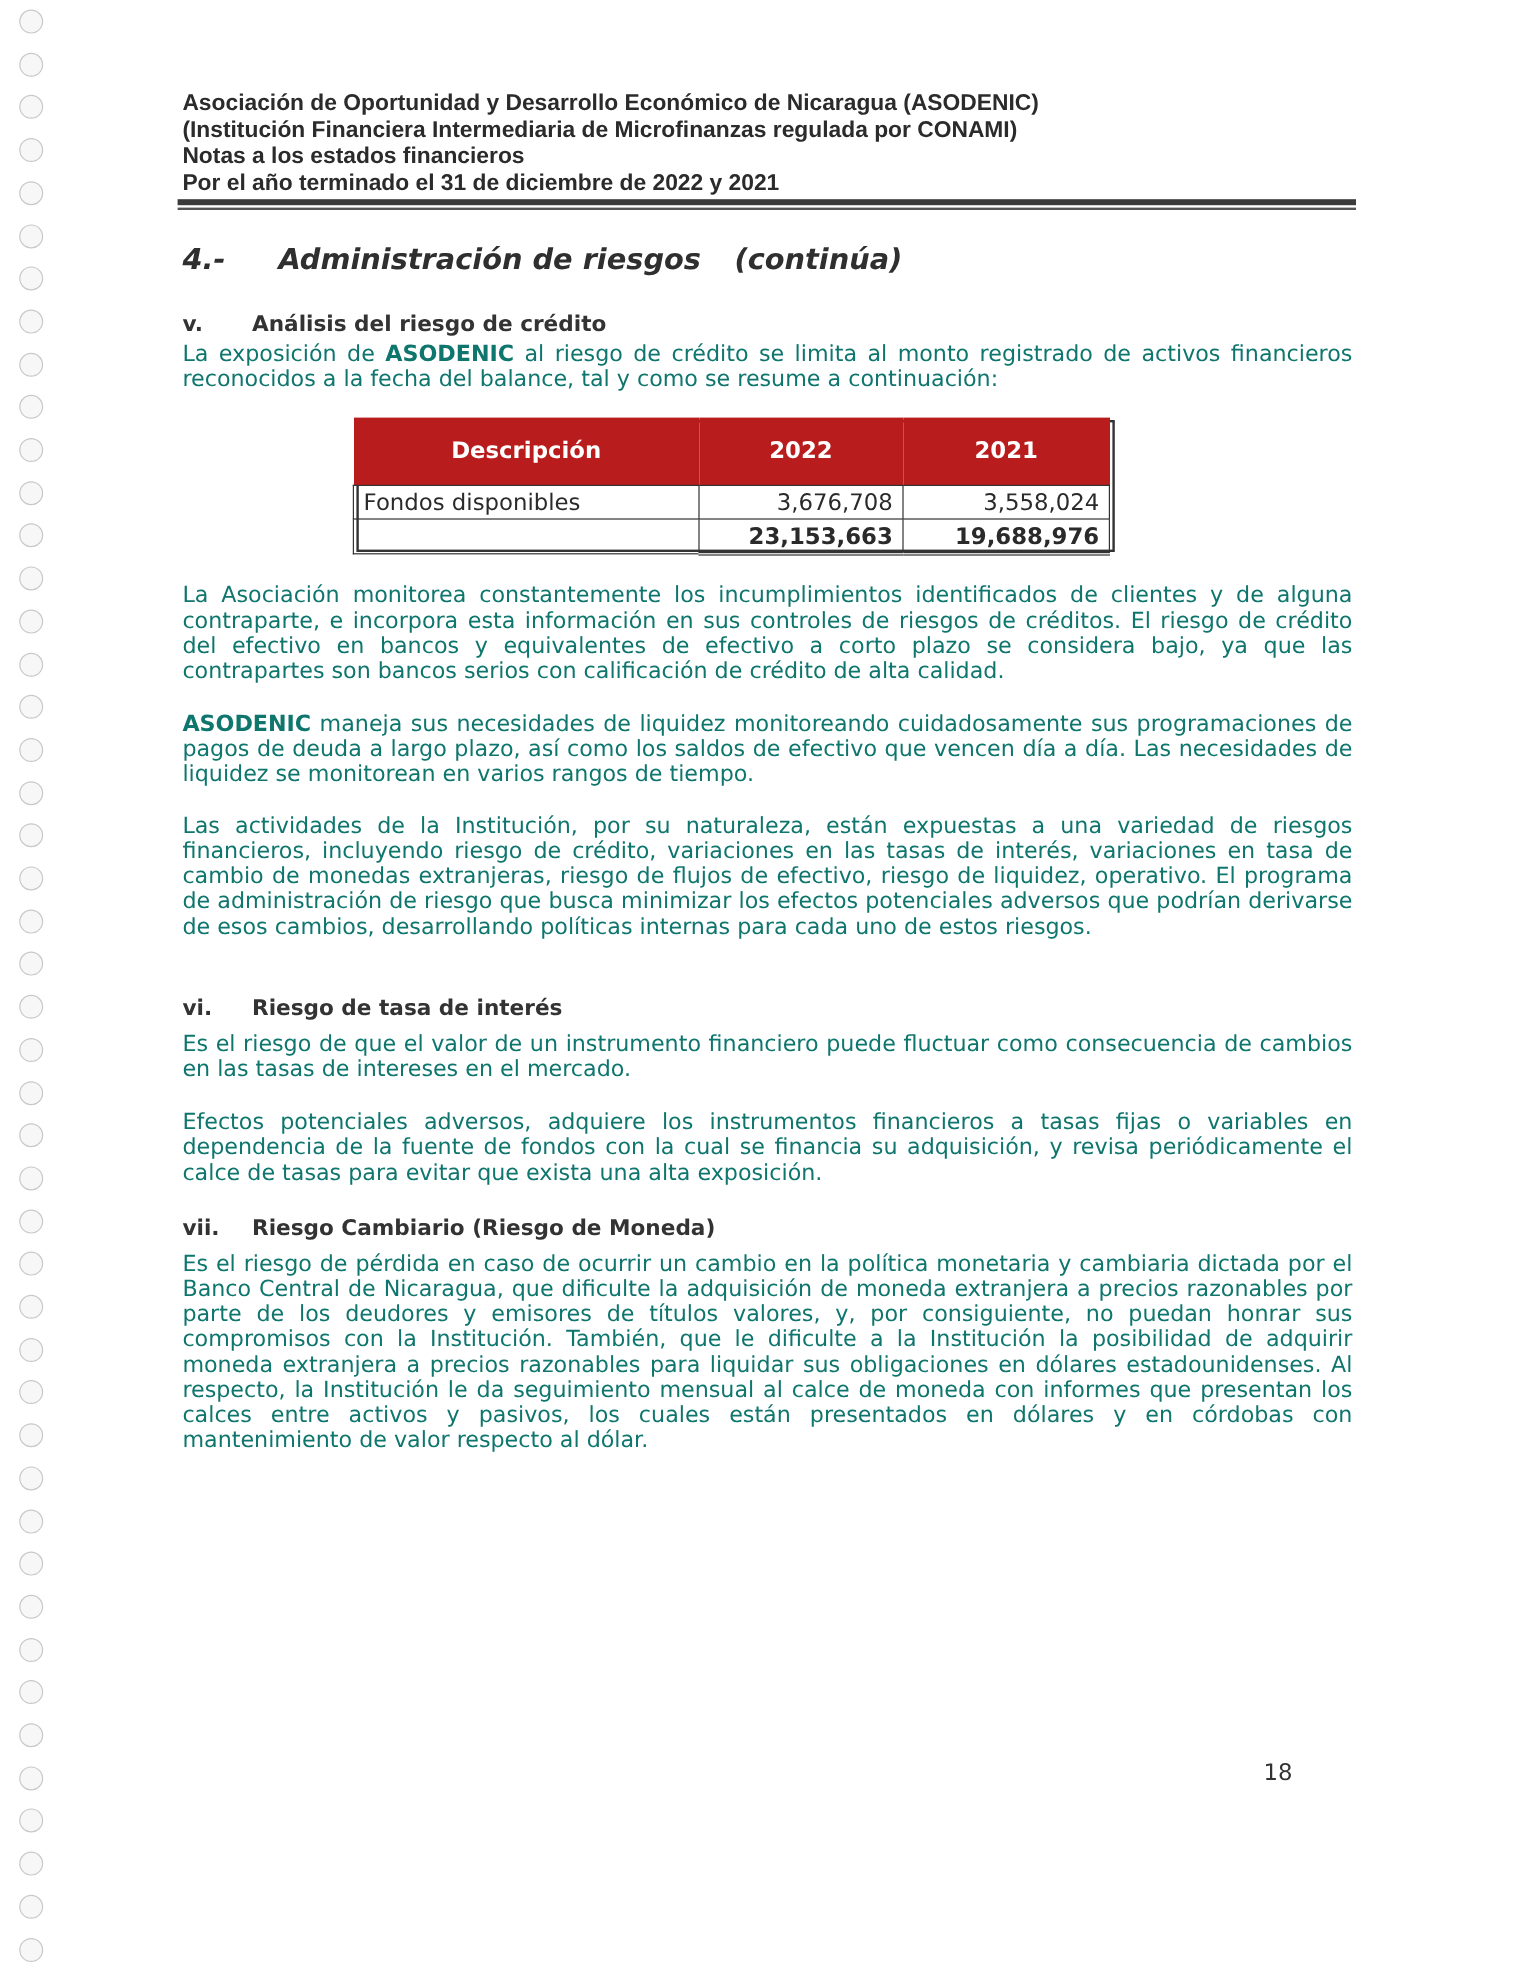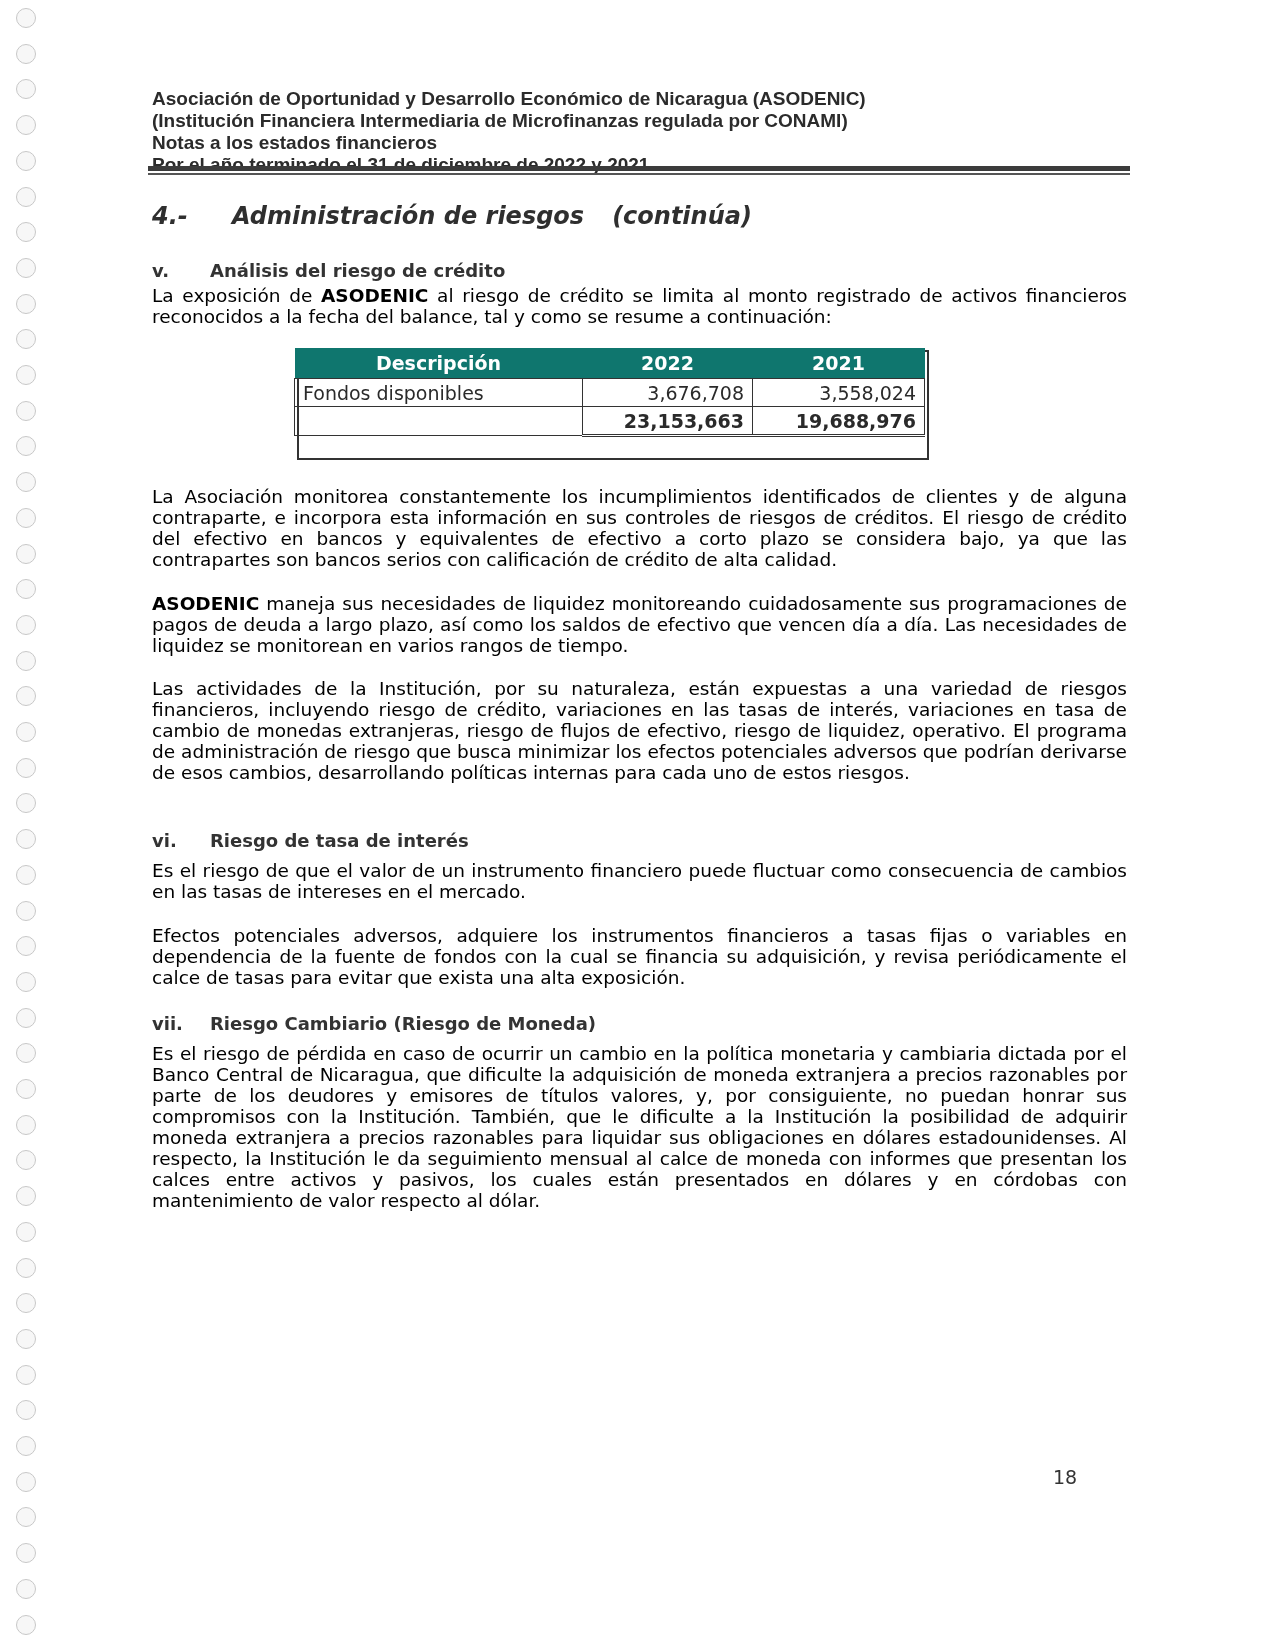--- a/index.html
+++ b/index.html
@@ -1,30 +1,30 @@
 <!DOCTYPE html>
 <html><head>
 <meta charset="utf-8">
 <style>
   html,body{margin:0;padding:0;background:#fff;}
   body{width:1275px;height:1650px;position:relative;overflow:hidden;font-family:"DejaVu Sans","Liberation Sans",sans-serif;color:#2a2a2a;}
   .holes{position:absolute;left:12px;top:0;width:30px;height:1650px;}
   .hole{position:absolute;left:4px;width:20px;height:20px;border-radius:50%;border:1.5px solid #c8c8c8;background:#f7f7f7;box-sizing:border-box;}
   .page{position:absolute;left:152px;top:0;width:980px;}
-  .hdr{position:absolute;top:76px;left:0;font-family:"Liberation Sans",sans-serif;font-weight:bold;font-size:19px;line-height:22px;color:#2b2b2b;margin-top:12px;}
+  .hdr{position:absolute;top:76px;left:0;font-family:"Liberation Sans",sans-serif;font-weight:bold;font-size:19px;line-height:22px;color:#2b2b2b;}
   .rule1{position:absolute;top:166px;left:-4px;width:982px;height:5px;background:#3b3b3b;}
   .rule2{position:absolute;top:173px;left:-4px;width:982px;height:2px;background:#555;}
   .sec-title{position:absolute;top:202px;left:0;font-weight:bold;font-style:italic;font-size:24px;color:#2f2f2f;}
   .sec-title .num{display:inline-block;width:80px;}
   .sec-title .cont{margin-left:28px;}
   .sub{position:absolute;left:0;font-weight:bold;font-size:18px;color:#333;}
   .sub .rn{display:inline-block;width:58px;}
-  .para{position:absolute;left:0;width:975px;font-size:18.5px;line-height:21px;text-align:justify;color:#000000;}
+  .para{position:absolute;left:0;width:975px;font-size:18.5px;line-height:21px;text-align:justify;color:#0f766e;}
   table.t{position:absolute;left:150px;top:363px;border-collapse:collapse;font-size:19px;}
-  table.t th{background:#0f766e;color:#fff;font-weight:bold;padding:3px 10px;height:24px;}
+  table.t th{background:#b91c1c;color:#fff;font-weight:bold;padding:16px 10px;height:24px;}
   table.t td{border:1.5px solid #333;padding:2px 8px;height:23px;}
   table.t td.n{text-align:right;}
   table.t tr.tot td.n{font-weight:bold;border-bottom:3px double #333;}
   table.t .c1{width:268px;text-align:left;}
   table.t .c2{width:150px;}
   table.t .c3{width:152px;}
   .tborder{position:absolute;left:145px;top:350px;width:632px;height:110px;border:2px solid #333;box-sizing:border-box;pointer-events:none;}
   .pagenum{position:absolute;left:1053px;top:1466px;font-size:19px;color:#333;}
 </style>
 </head>

